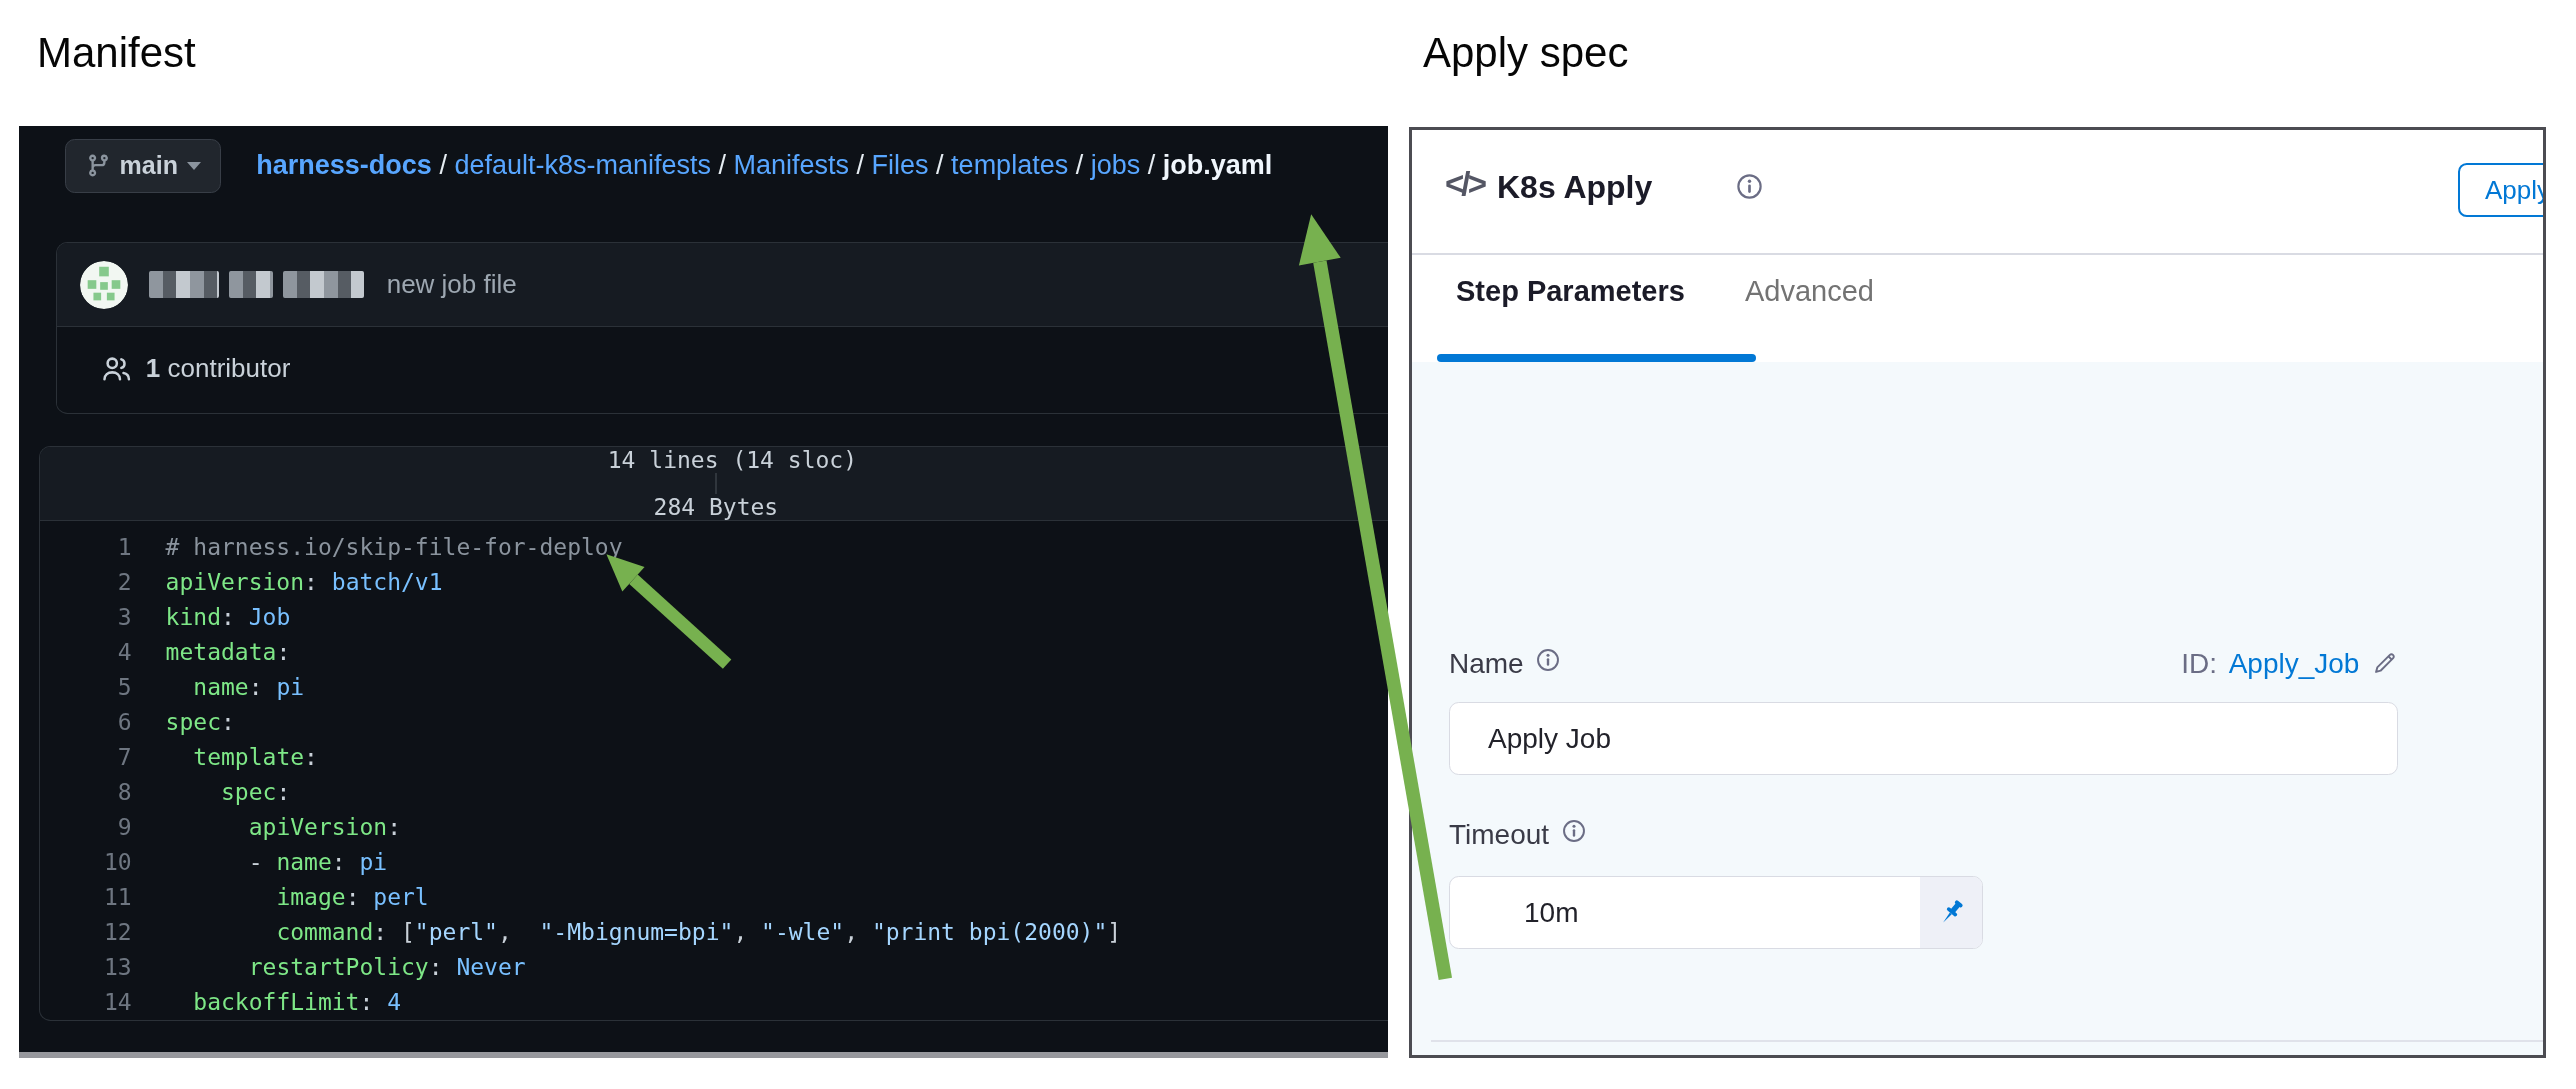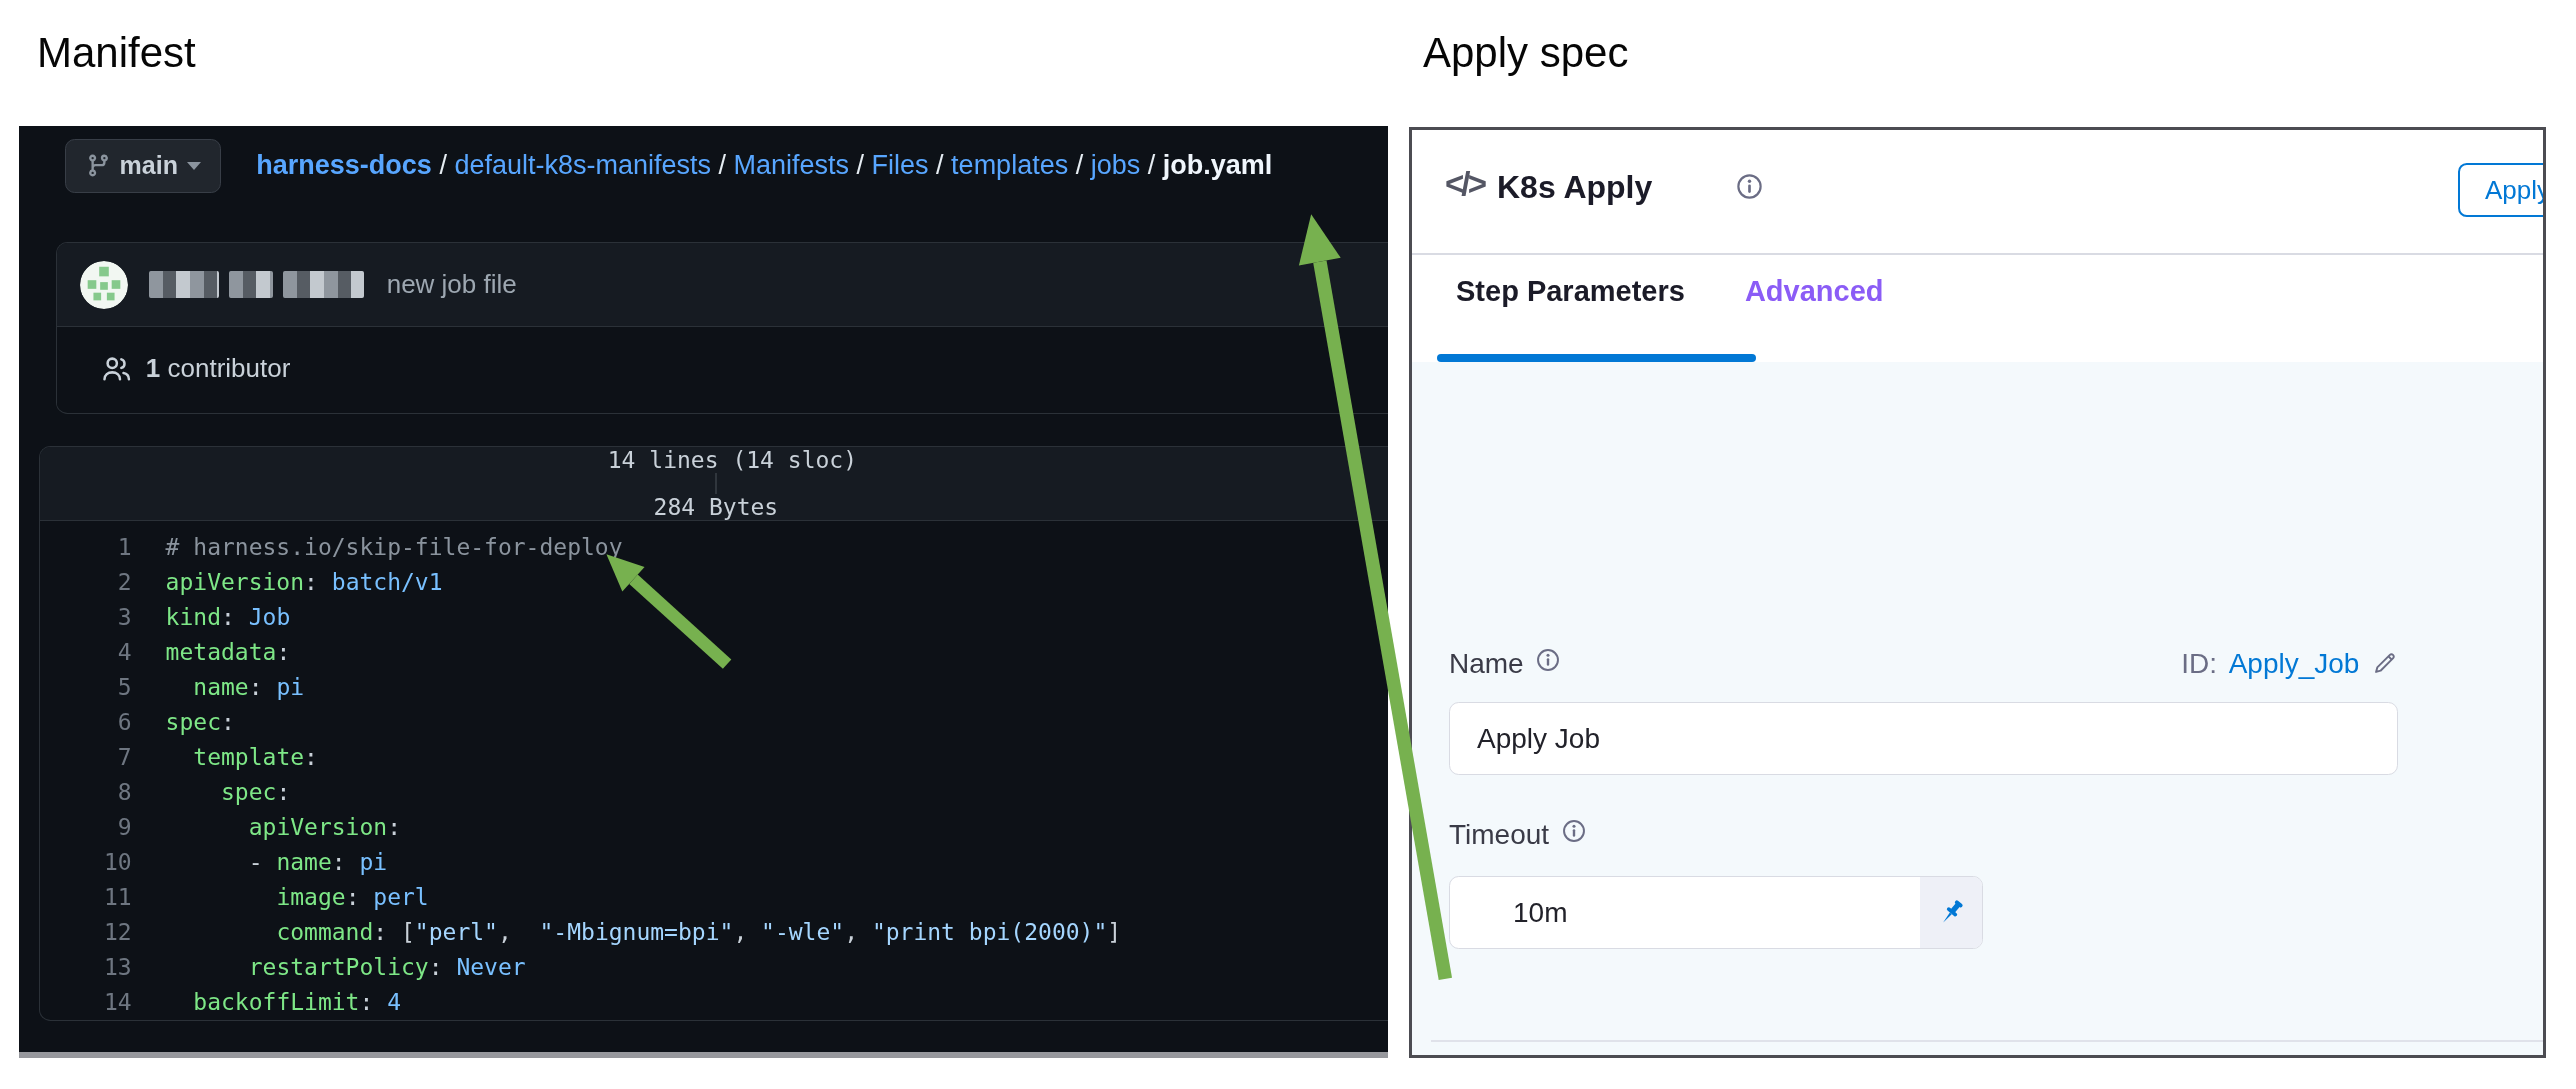--- a/index.html
+++ b/index.html
@@ -67,35 +67,35 @@
                 color:#545664;letter-spacing:-2.9px;}
   #sp-title{position:absolute;left:85px;top:39px;font-size:32px;font-weight:600;color:#1b1b28;}
   .info-icon{display:inline-block;vertical-align:middle;color:#6b6d85;}
   #sp-title-info{position:absolute;left:323px;top:42px;}
   #apply-btn{position:absolute;left:1046px;top:33px;width:145px;height:54px;border:2.9px solid #0278d5;
              border-radius:8.7px;background:#fff;color:#0278d5;font-size:26px;font-weight:500;
              display:flex;align-items:center;padding-left:25px;box-sizing:border-box;}
   #sp-hdiv{position:absolute;left:0;right:0;top:123px;height:1.9px;background:#d9dbe3;}
 
   #tab-bar{position:absolute;left:44px;top:145px;display:flex;gap:60px;}
-  .tab{font-size:29px;color:#8b5cf6;font-weight:700;}
+  .tab{font-size:29px;color:#737373;font-weight:400;}
   .tab.active{color:#1b1b28;font-weight:700;}
   #tab-underline{position:absolute;left:25px;top:224px;width:319px;height:7.7px;border-radius:4.8px;
                  background:#0278d5;}
 
   #sp-content{position:absolute;left:0;right:0;top:232px;bottom:0;background:#f4f9fc;}
   .fld-label{font-size:28px;color:#3a3b47;display:flex;align-items:center;gap:11.6px;}
   #name-row{position:absolute;left:37px;top:285px;width:949px;display:flex;
             justify-content:space-between;align-items:center;}
   #id-group{font-size:28px;display:flex;align-items:center;gap:11.6px;}
   #id-label{color:#6b6d85;}
   #id-value{color:#0278d5;}
   .tbox{position:absolute;background:#fff;border:1.9px solid #d9dbe3;border-radius:9.7px;
         box-sizing:border-box;display:flex;align-items:center;overflow:hidden;}
-  .tbox .val{font-size:28px;color:#22222a;margin-left:27px;flex:1;}
+  .tbox .val{font-size:28px;color:#22222a;margin-left:38px;flex:1;}
   .pin-suffix{width:62px;align-self:stretch;background:#eef0f7;display:flex;align-items:center;
               justify-content:center;flex:0 0 auto;}
   #name-input{left:37px;top:340px;width:949px;height:73px;}
   #timeout-label{position:absolute;left:37px;top:456px;}
   #timeout-input{left:37px;top:514px;width:534px;height:73px;padding-left:36px;}
   #sp-hdiv2{position:absolute;left:19.3px;right:0;top:678px;height:1.9px;background:#e0e2ea;}
 
   #arrow-layer{position:absolute;left:0;top:0;z-index:60;pointer-events:none;}
 </style>
 </head>

